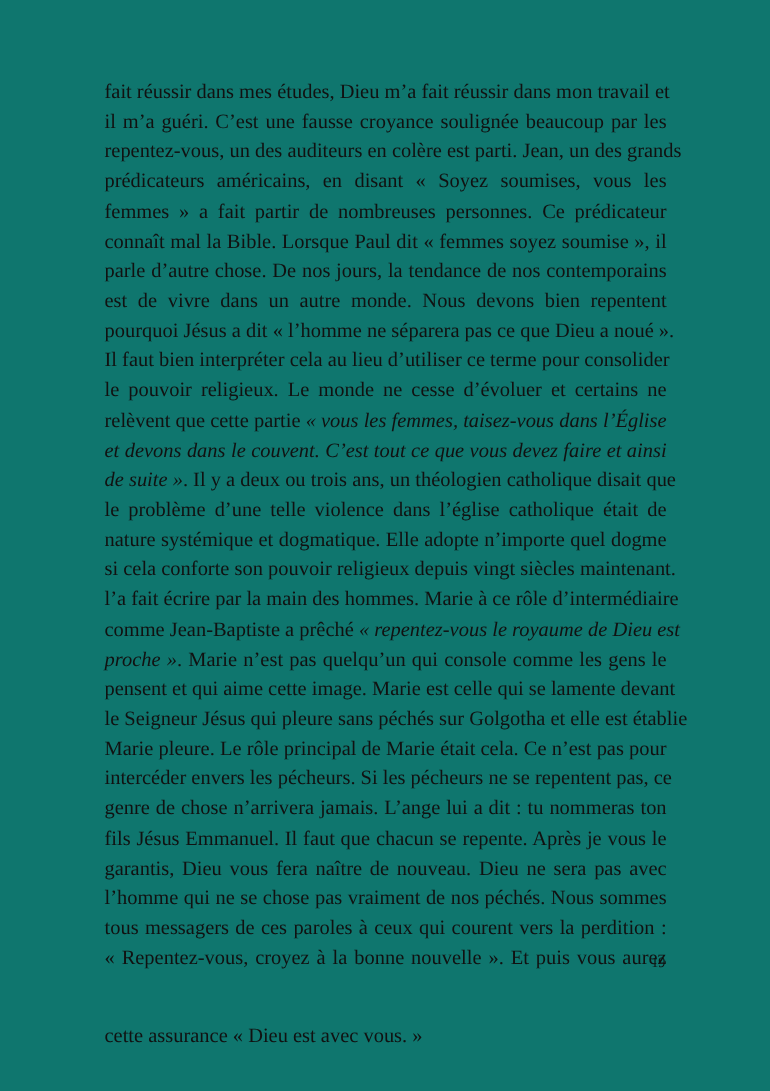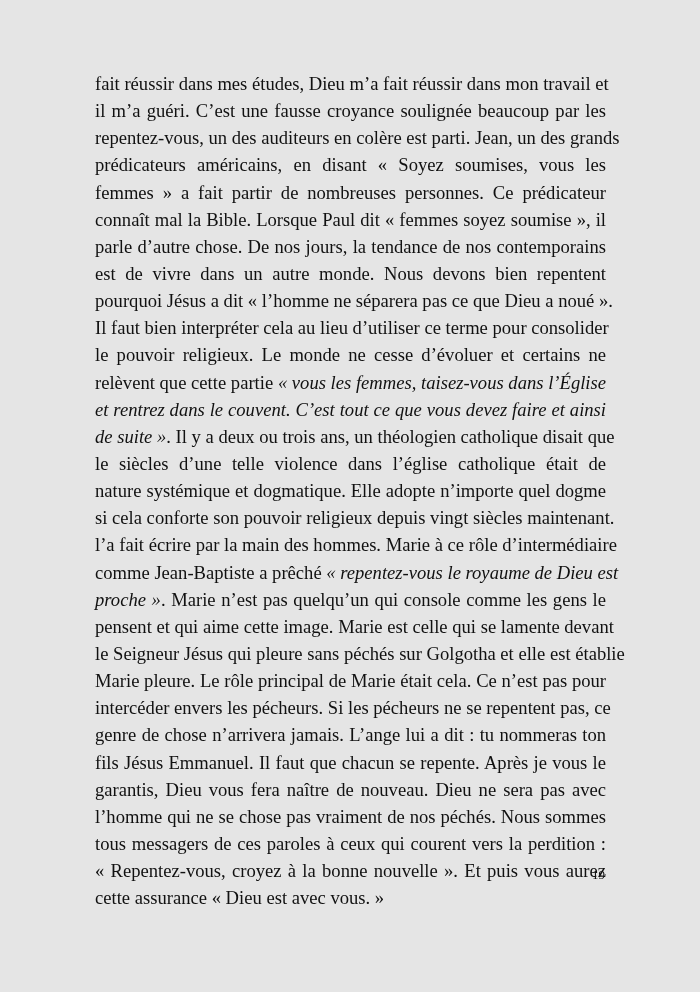--- a/index.html
+++ b/index.html
@@ -1,29 +1,29 @@
 <!DOCTYPE html>
 <html><head>
   <meta charset="utf-8">
   <style>
     html, body { margin: 0; padding: 0; background: #ffffff; }
     body { width: 700px; height: 992px; position: relative; overflow: hidden; }
     .page {
-      position: absolute; left: 0; top: 0; width: 700px; height: 992px; background: #e5e5e5;
+      position: absolute; left: 0; top: 0; width: 700px; height: 992px; background: #0f766e;
     }
     .text-block {
       position: absolute; left: 95px; top: 70px; width: 511px;
       font-family: "Liberation Serif", "DejaVu Serif", serif;
       font-size: 18.6px; line-height: 27.15px; color: #111;
     }
     .line {
       display: block; height: 27.15px; white-space: nowrap;
       text-align: justify; text-align-last: justify;
     }
-    .line.last { text-align-last: left; }
+    .line.last { text-align-last: left; margin-top: 44px; }
     .page-number {
       position: absolute; right: 95px; top: 867px;
       font-family: Liberation Serif, serif;
       font-size: 13px; color: #111;
     }
     em { }
   </style>
 </head>
 <body>
 
@@ -34,23 +34,23 @@
       <span class="line"><span>repentez-vous, un des auditeurs en colère est parti. Jean, un des grands</span></span>
       <span class="line"><span>prédicateurs américains, en disant « Soyez soumises, vous les</span></span>
       <span class="line"><span>femmes » a fait partir de nombreuses personnes. Ce prédicateur</span></span>
       <span class="line"><span>connaît mal la Bible. Lorsque Paul dit « femmes soyez soumise », il</span></span>
       <span class="line"><span>parle d’autre chose. De nos jours, la tendance de nos contemporains</span></span>
       <span class="line"><span>est de vivre dans un autre monde. Nous devons bien repentent</span></span>
       <span class="line"><span>pourquoi Jésus a dit « l’homme ne séparera pas ce que Dieu a noué ».</span></span>
       <span class="line"><span>Il faut bien interpréter cela au lieu d’utiliser ce terme pour consolider</span></span>
       <span class="line"><span>le pouvoir religieux. Le monde ne cesse d’évoluer et certains ne</span></span>
       <span class="line"><span>relèvent que cette partie </span><em>« vous les femmes, taisez-vous dans l’Église</em></span>
-      <span class="line"><em>et rentrez dans le couvent. C’est tout ce que vous devez faire et ainsi</em></span>
+      <span class="line"><em>et devons dans le couvent. C’est tout ce que vous devez faire et ainsi</em></span>
       <span class="line"><em>de suite »</em><span>. Il y a deux ou trois ans, un théologien catholique disait que</span></span>
-      <span class="line"><span>le siècles d’une telle violence dans l’église catholique était de</span></span>
+      <span class="line"><span>le problème d’une telle violence dans l’église catholique était de</span></span>
       <span class="line"><span>nature systémique et dogmatique. Elle adopte n’importe quel dogme</span></span>
       <span class="line"><span>si cela conforte son pouvoir religieux depuis vingt siècles maintenant.</span></span>
       <span class="line"><span>l’a fait écrire par la main des hommes. Marie à ce rôle d’intermédiaire</span></span>
       <span class="line"><span>comme Jean-Baptiste a prêché </span><em>« repentez-vous le royaume de Dieu est</em></span>
       <span class="line"><em>proche »</em><span>. Marie n’est pas quelqu’un qui console comme les gens le</span></span>
       <span class="line"><span>pensent et qui aime cette image. Marie est celle qui se lamente devant</span></span>
       <span class="line"><span>le Seigneur Jésus qui pleure sans péchés sur Golgotha et elle est établie</span></span>
       <span class="line"><span>Marie pleure. Le rôle principal de Marie était cela. Ce n’est pas pour</span></span>
       <span class="line"><span>intercéder envers les pécheurs. Si les pécheurs ne se repentent pas, ce</span></span>
       <span class="line"><span>genre de chose n’arrivera jamais. L’ange lui a dit : tu nommeras ton</span></span>

